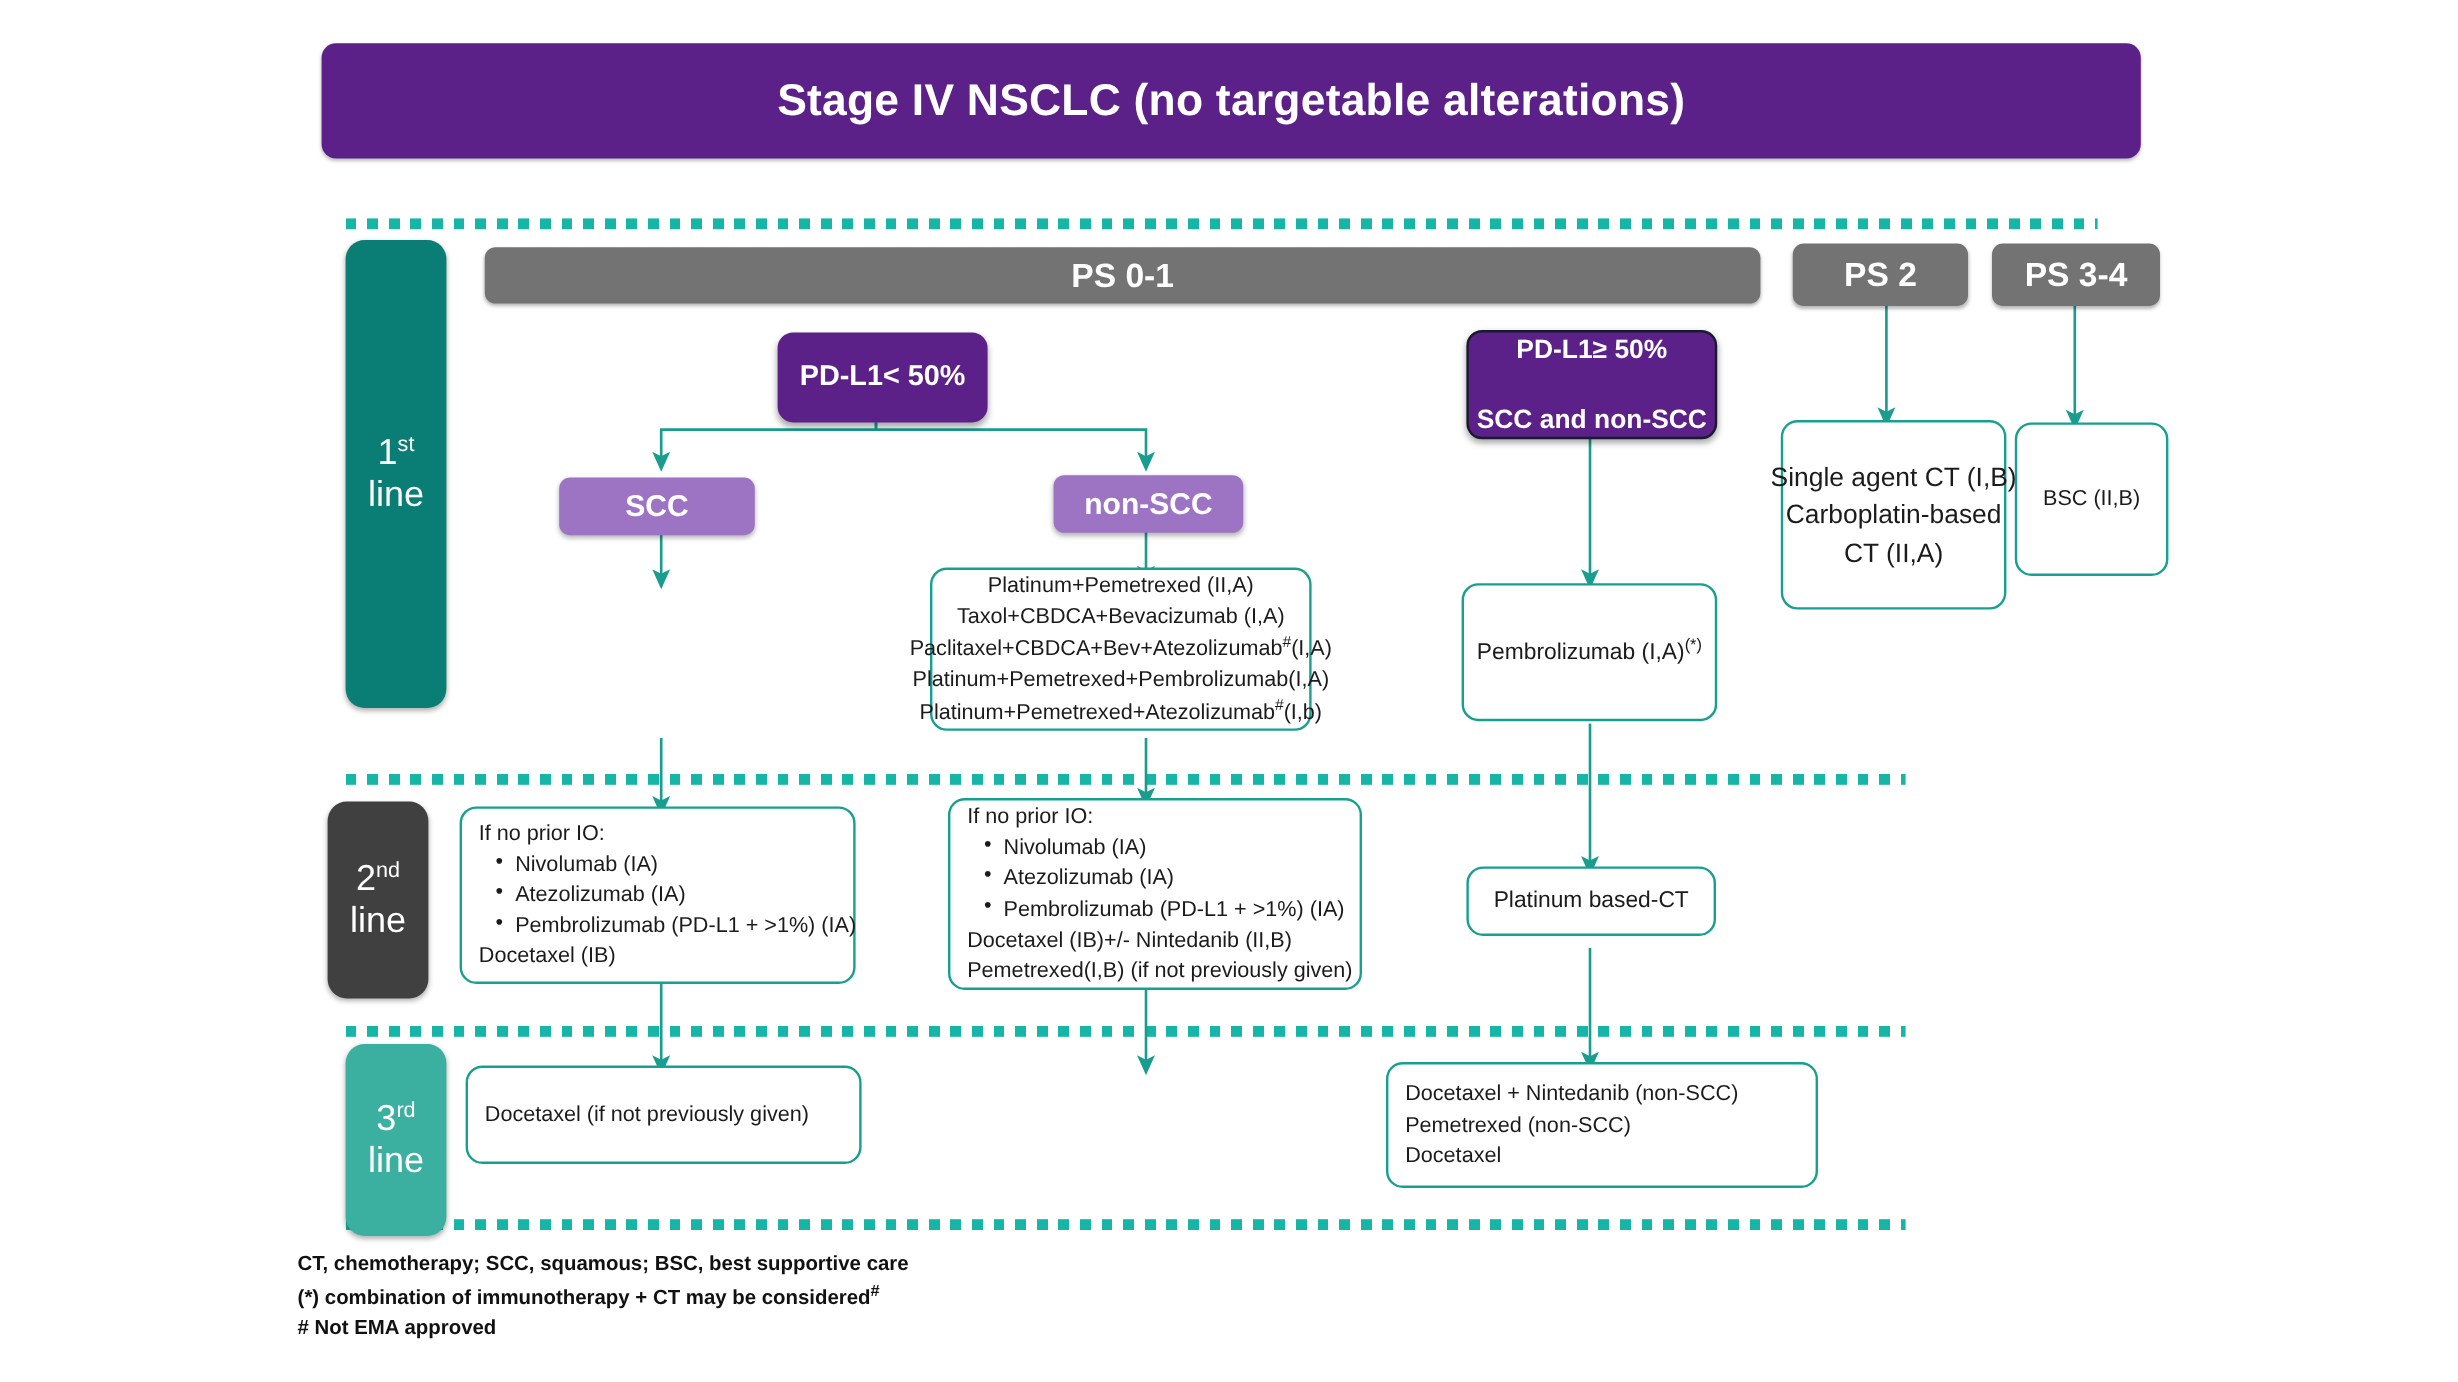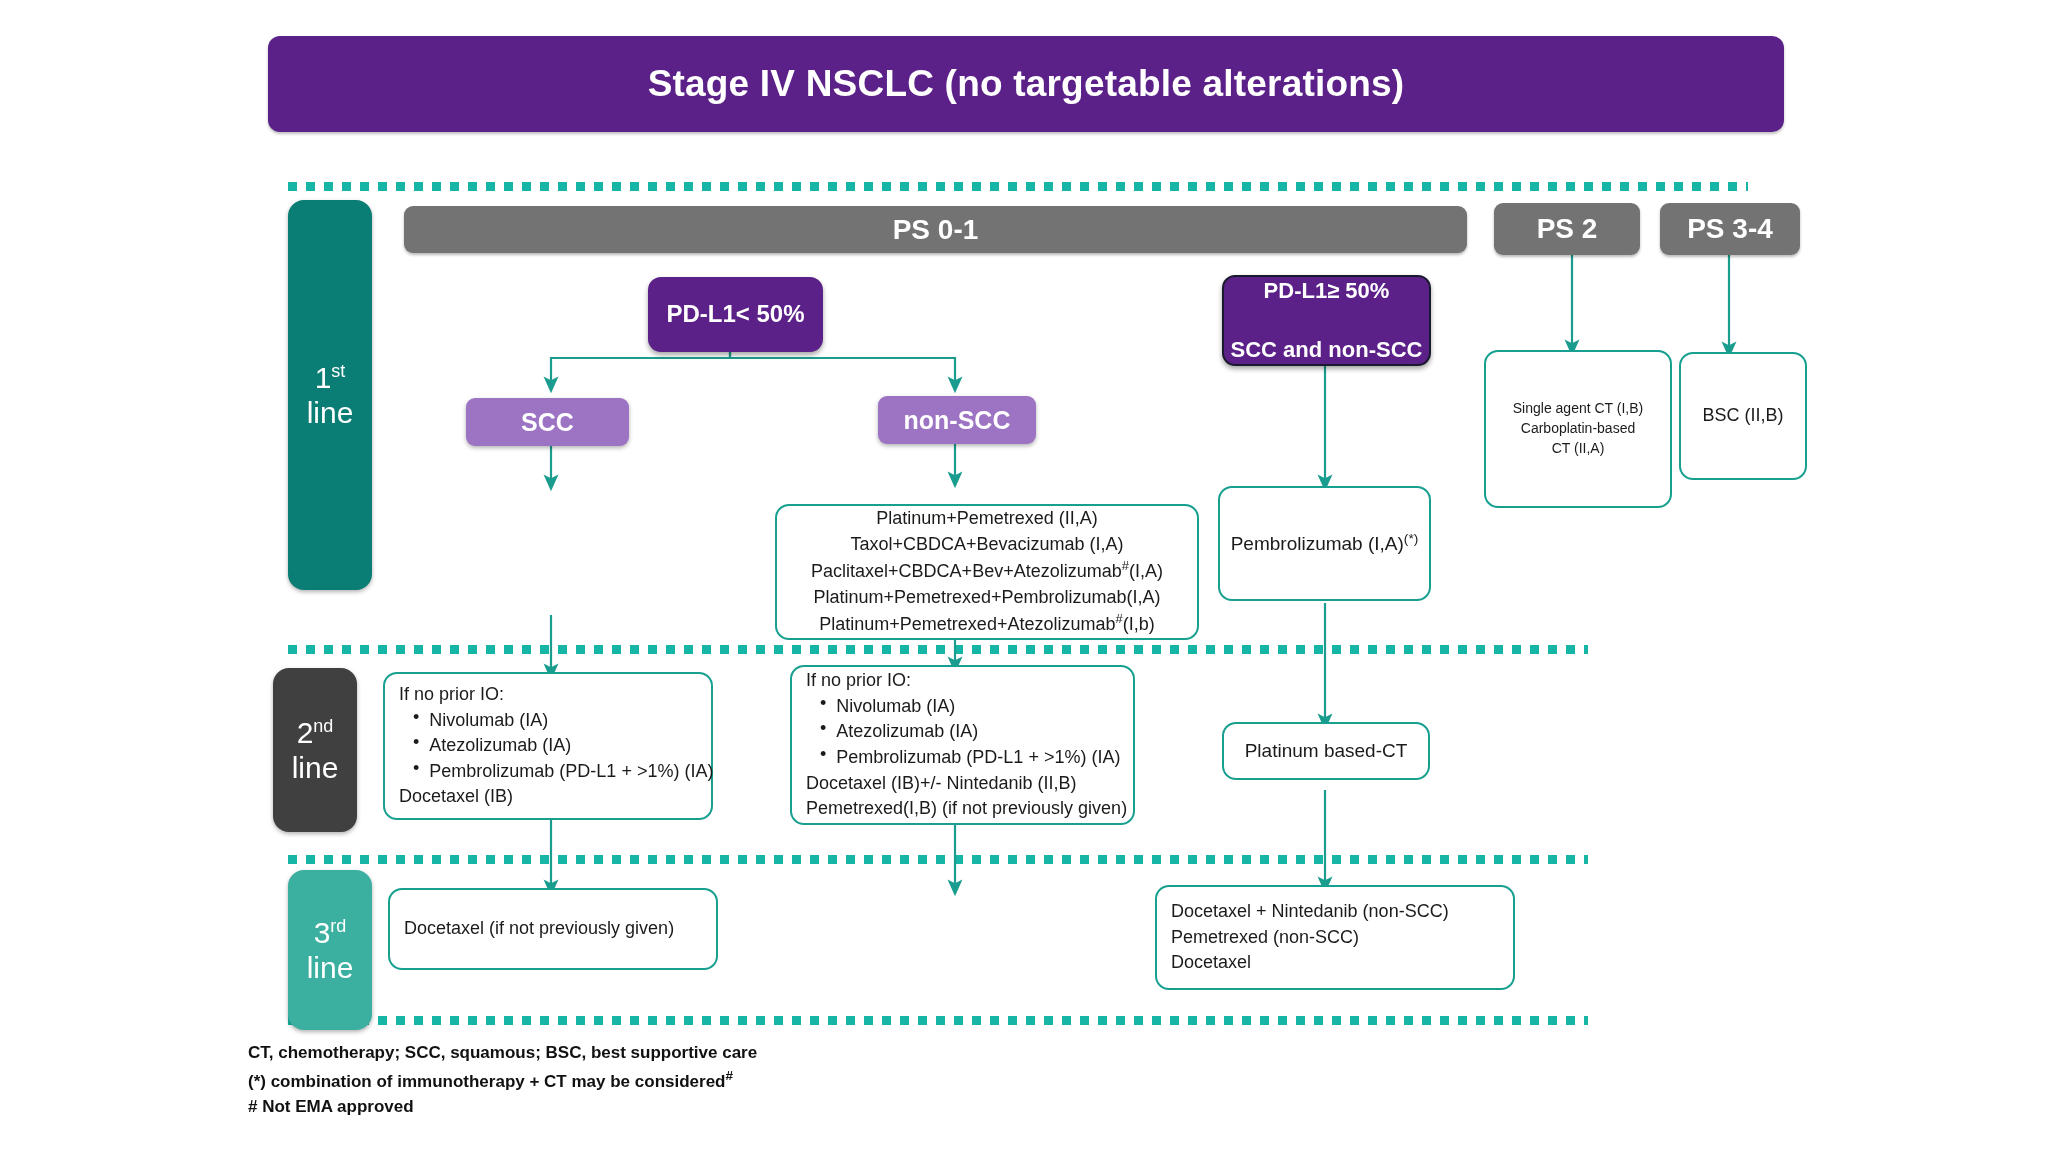--- a/index.html
+++ b/index.html
@@ -195,33 +195,33 @@
 
   <div class="purple-box outlined" style="left:1222px; top:275px; width:205px; height:87px; font-size:22px;">
     <span>PD-L1≥ 50%</span>
     <span>SCC and non-SCC</span>
   </div>
 
   <div class="lilac-box" style="left:466px; top:398px; width:163px; height:48px;">SCC</div>
   <div class="lilac-box" style="left:878px; top:396px; width:158px; height:48px;">non-SCC</div>
 
 
-  <div class="tx-box center" style="left:775px; top:504px; width:424px; height:136px; font-size:18px;">
+  <div class="tx-box center" style="left:775px; top:473px; width:318px; height:136px; font-size:18px;">
     <div class="tx-line">Platinum+Pemetrexed (II,A)</div>
     <div class="tx-line">Taxol+CBDCA+Bevacizumab (I,A)</div>
     <div class="tx-line">Paclitaxel+CBDCA+Bev+Atezolizumab<sup>#</sup>(I,A)</div>
     <div class="tx-line">Platinum+Pemetrexed+Pembrolizumab(I,A)</div>
     <div class="tx-line">Platinum+Pemetrexed+Atezolizumab<sup>#</sup>(I,b)</div>
   </div>
 
   <div class="tx-box center" style="left:1218px; top:486px; width:213px; height:115px; font-size:19px;">
     <div class="tx-line">Pembrolizumab (I,A)<sup>(*)</sup></div>
   </div>
 
-  <div class="tx-box center" style="left:1484px; top:350px; width:188px; height:158px; font-size:14px;">
+  <div class="tx-box center" style="left:1484px; top:350px; width:188px; height:158px; font-size:22px;">
     <div class="tx-line">Single agent CT (I,B)</div>
     <div class="tx-line">Carboplatin-based</div>
     <div class="tx-line">CT (II,A)</div>
   </div>
 
   <div class="tx-box center" style="left:1679px; top:352px; width:128px; height:128px; font-size:18px;">
     <div class="tx-line">BSC (II,B)</div>
   </div>
 
   <div class="tx-box left" style="left:383px; top:672px; width:330px; height:148px; font-size:18px;">

